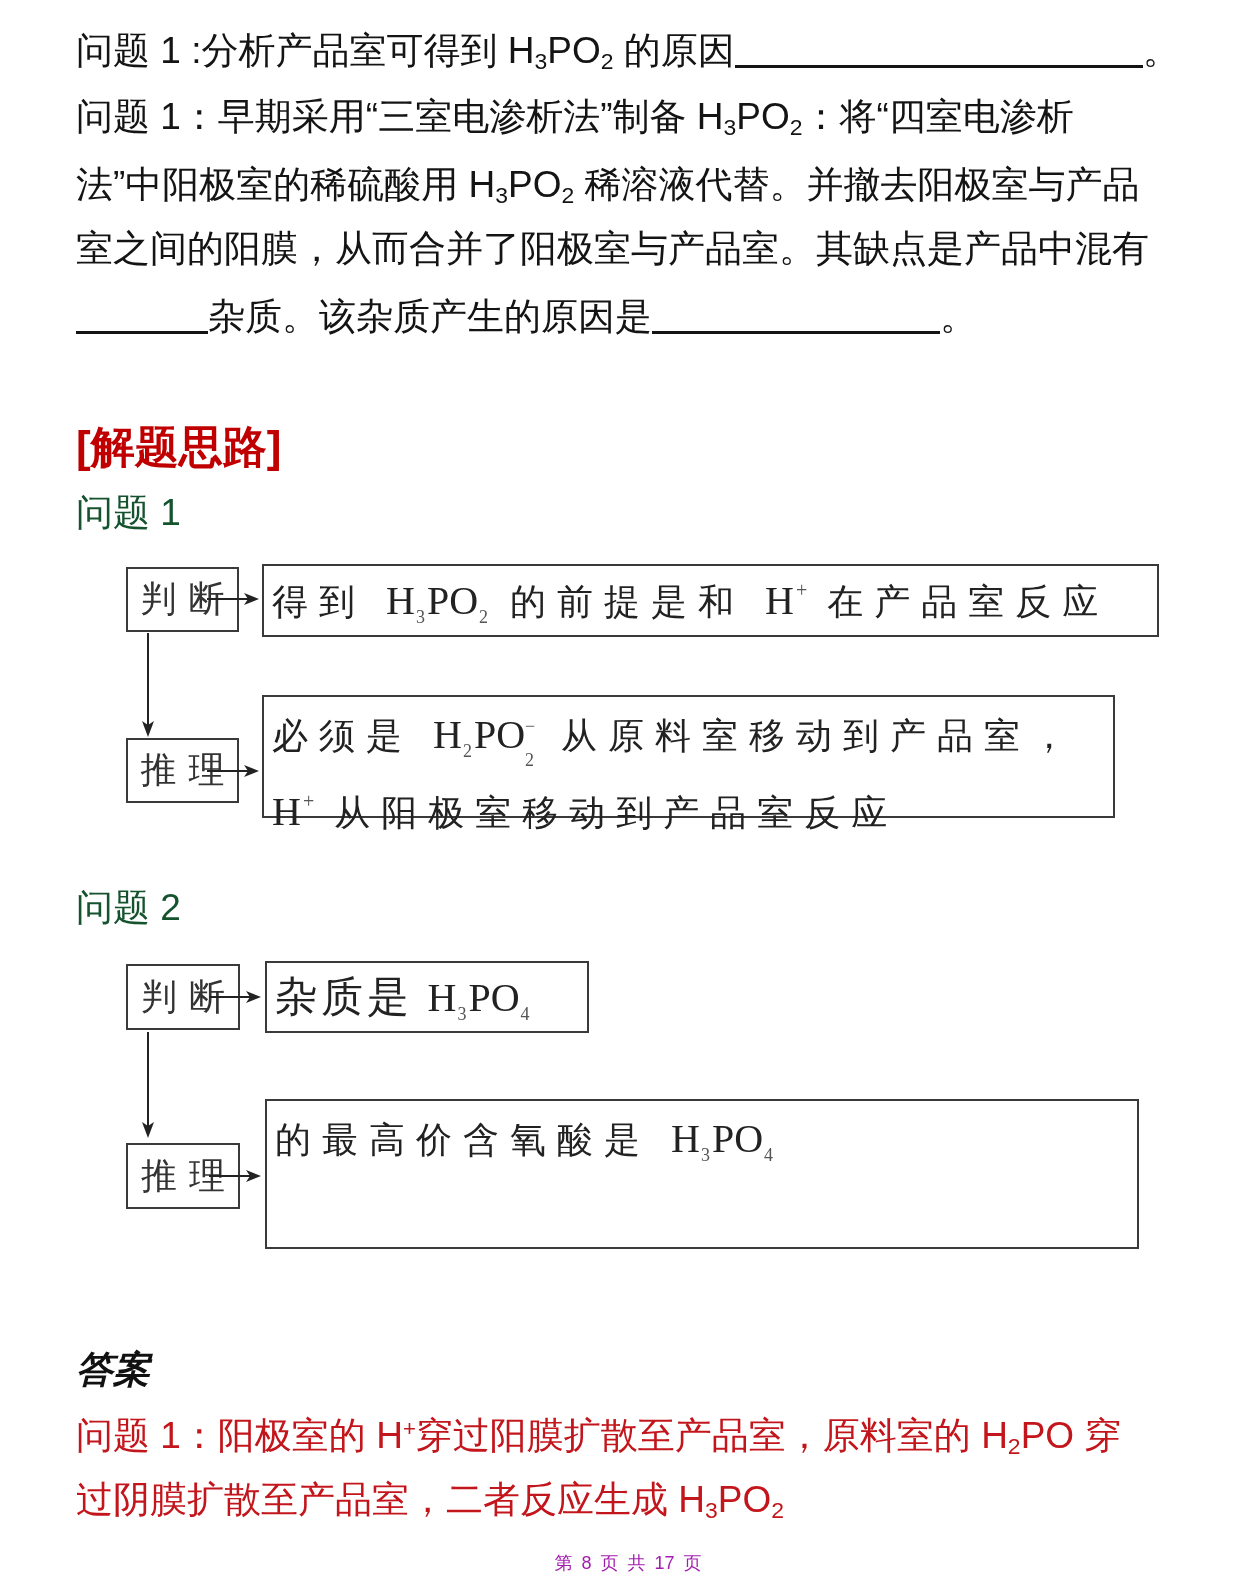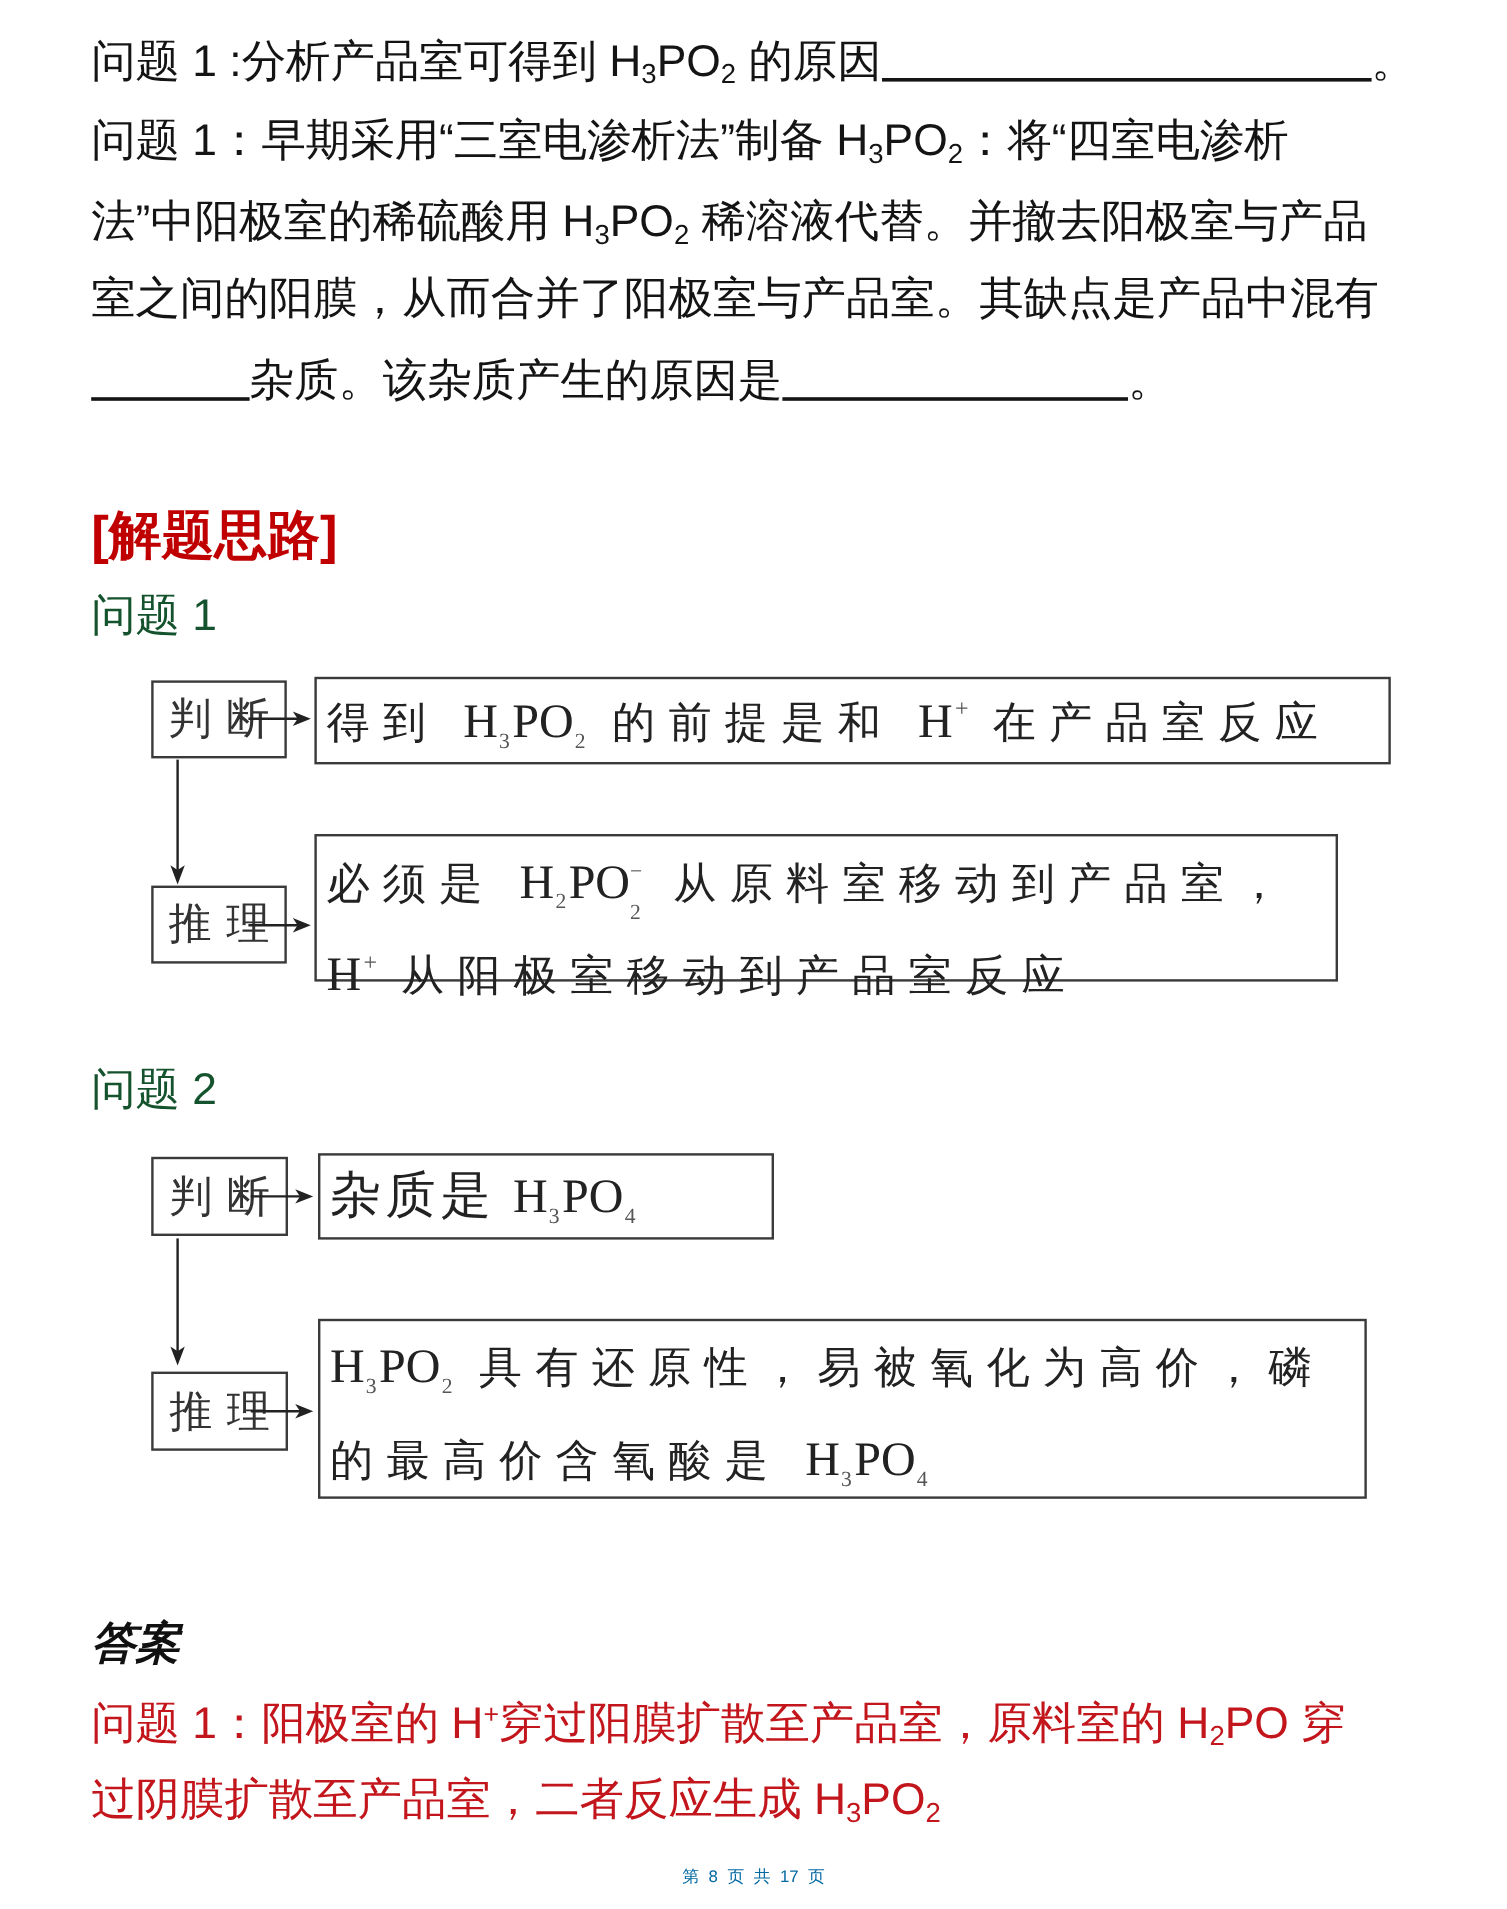--- a/index.html
+++ b/index.html
@@ -49,21 +49,21 @@
     .f { letter-spacing: 0; font-size: 40px; }
     .dsub { font-size: 0.45em; vertical-align: -0.5em; line-height: 0; letter-spacing: 0; margin-left: 1px; margin-right: 2px; color: #555; }
     .dsup { font-size: 0.5em; vertical-align: 0.85em; line-height: 0; letter-spacing: 0; margin-left: 2px; color: #555; }
     .dsupsub { display: inline-block; position: relative; width: 16px; height: 1px; }
     .dsupsub .a { position: absolute; left: 0; top: -30px; font-size: 18px; line-height: 18px; letter-spacing: 0; color: #555; }
     .dsupsub .b { position: absolute; left: 0; top: 4px; font-size: 18px; line-height: 18px; letter-spacing: 0; color: #555; }
     svg.arrow { position: absolute; overflow: visible; }
 
     .footer {
       position: absolute; left: 0; width: 1256px; top: 1551px; height: 24px;
-      line-height: 24px; text-align: center; font-size: 14px; color: #0369a1;
+      line-height: 24px; text-align: center; font-size: 18px; color: #a21caf;
       word-spacing: 4px; white-space: nowrap;
     }
   </style>
 </head>
 <body>
 
 <div class="line" style="top:29px;">
   <span>问题 1 :分析产品室可得到 </span><span><span>H</span><span class="sub">3</span><span>PO</span><span class="sub">2</span></span><span> 的原因</span><span class="blank" style="width:408px;"></span><span>。</span>
 </div>
 
@@ -117,38 +117,37 @@
 
 <div class="sub-title" style="top:886px;">问题 2</div>
 
 <div class="lbox" style="left:90px;top:964px;width:114px;height:66px;line-height:62px;">
   <span>判断</span>
 </div>
 <svg class="arrow" style="left:209px;top:989px;" width="52" height="16">
   <line x1="0" y1="8" x2="44" y2="8" stroke="#222" stroke-width="2"></line>
   <polygon points="52,8 37,2 41,8 37,14" fill="#222"></polygon>
 </svg>
-<div class="tbox" style="left:265px;top:961px;width:380px;height:72px;line-height:68px;letter-spacing:4px;">
+<div class="tbox" style="left:265px;top:961px;width:324px;height:72px;line-height:68px;letter-spacing:4px;">
   <span style="font-size:42px;">杂质是 </span><span class="f"><span>H</span><span class="dsub">3</span><span>PO</span><span class="dsub">4</span></span>
 </div>
 
 <svg class="arrow" style="left:140px;top:1032px;" width="16" height="106">
   <line x1="8" y1="0" x2="8" y2="96" stroke="#222" stroke-width="2"></line>
   <polygon points="8,106 2,90 8,94 14,90" fill="#222"></polygon>
 </svg>
 
 <div class="lbox" style="left:90px;top:1143px;width:114px;height:66px;line-height:62px;">
   <span>推理</span>
 </div>
 <svg class="arrow" style="left:209px;top:1168px;" width="52" height="16">
   <line x1="0" y1="8" x2="44" y2="8" stroke="#222" stroke-width="2"></line>
   <polygon points="52,8 37,2 41,8 37,14" fill="#222"></polygon>
 </svg>
 <div class="tbox" style="left:265px;top:1099px;width:874px;height:150px;line-height:76px;">
-  <span class="row"><span class="f"><span>H</span><span class="dsub">3</span><span>PO</span><span class="dsub">2</span></span><span> 具有还原性，易被氧化为高价，磷</span></span>
   <span class="row"><span>的最高价含氧酸是 </span><span class="f"><span>H</span><span class="dsub">3</span><span>PO</span><span class="dsub">4</span></span></span>
 </div>
 
 <div class="heading-black" style="top:1348px;font-style:italic;">答案</div>
 
 <div class="line answer" style="top:1414px;">
   <span>问题 1：阳极室的 </span><span><span>H</span><span class="sup">+</span></span><span>穿过阳膜扩散至产品室，原料室的 </span><span><span>H</span><span class="sub">2</span><span>PO</span></span><span> 穿</span>
 </div>
 
 <div class="line answer" style="top:1478px;">

